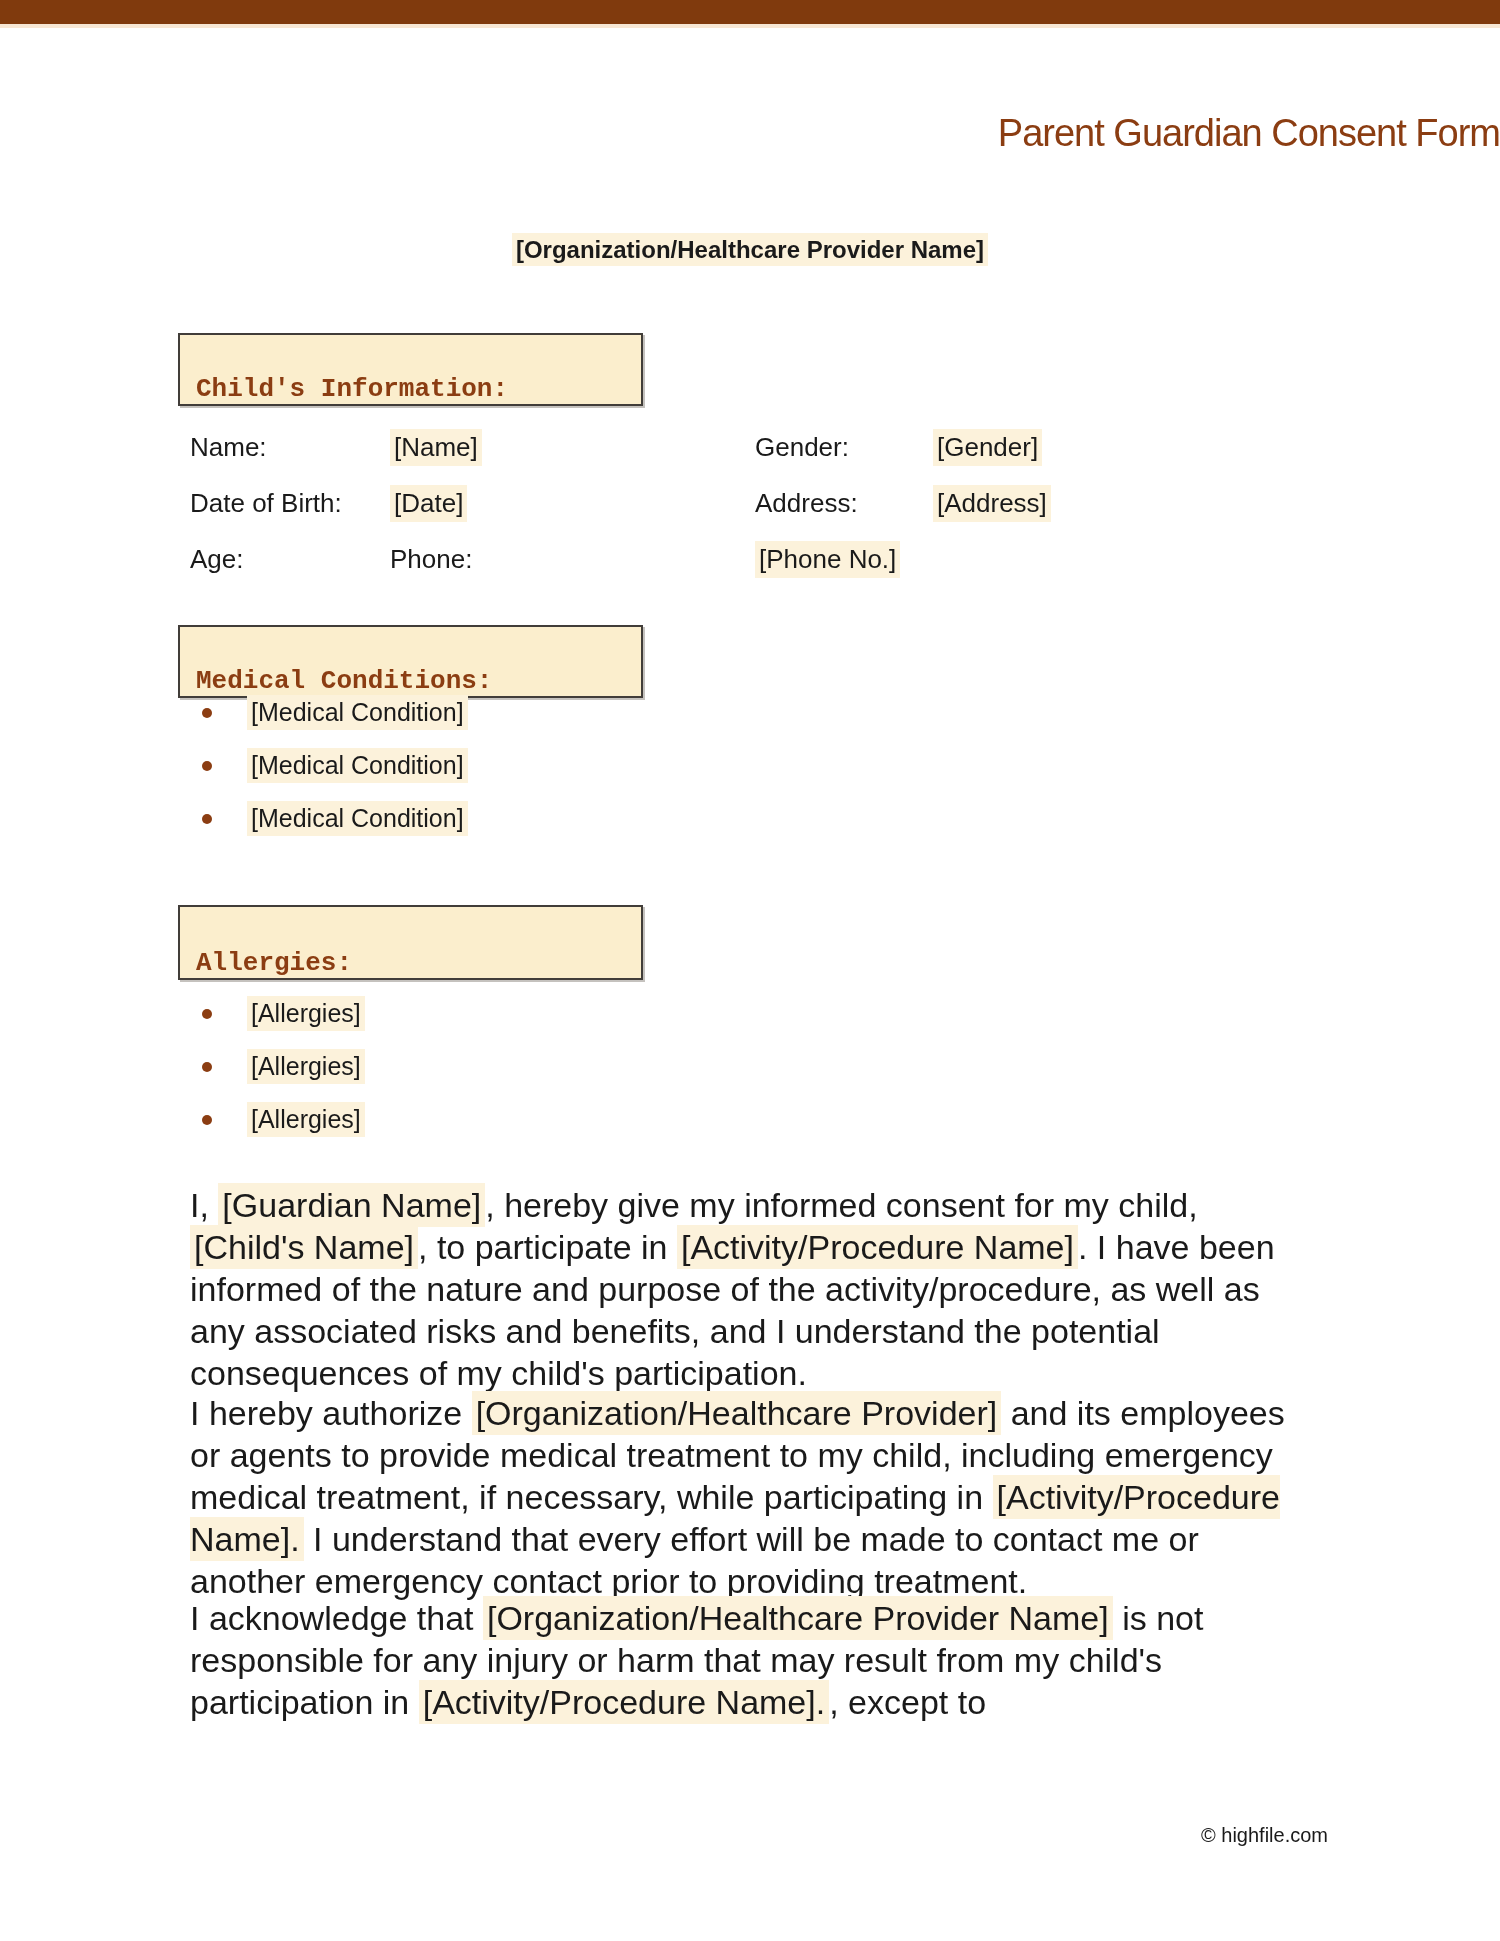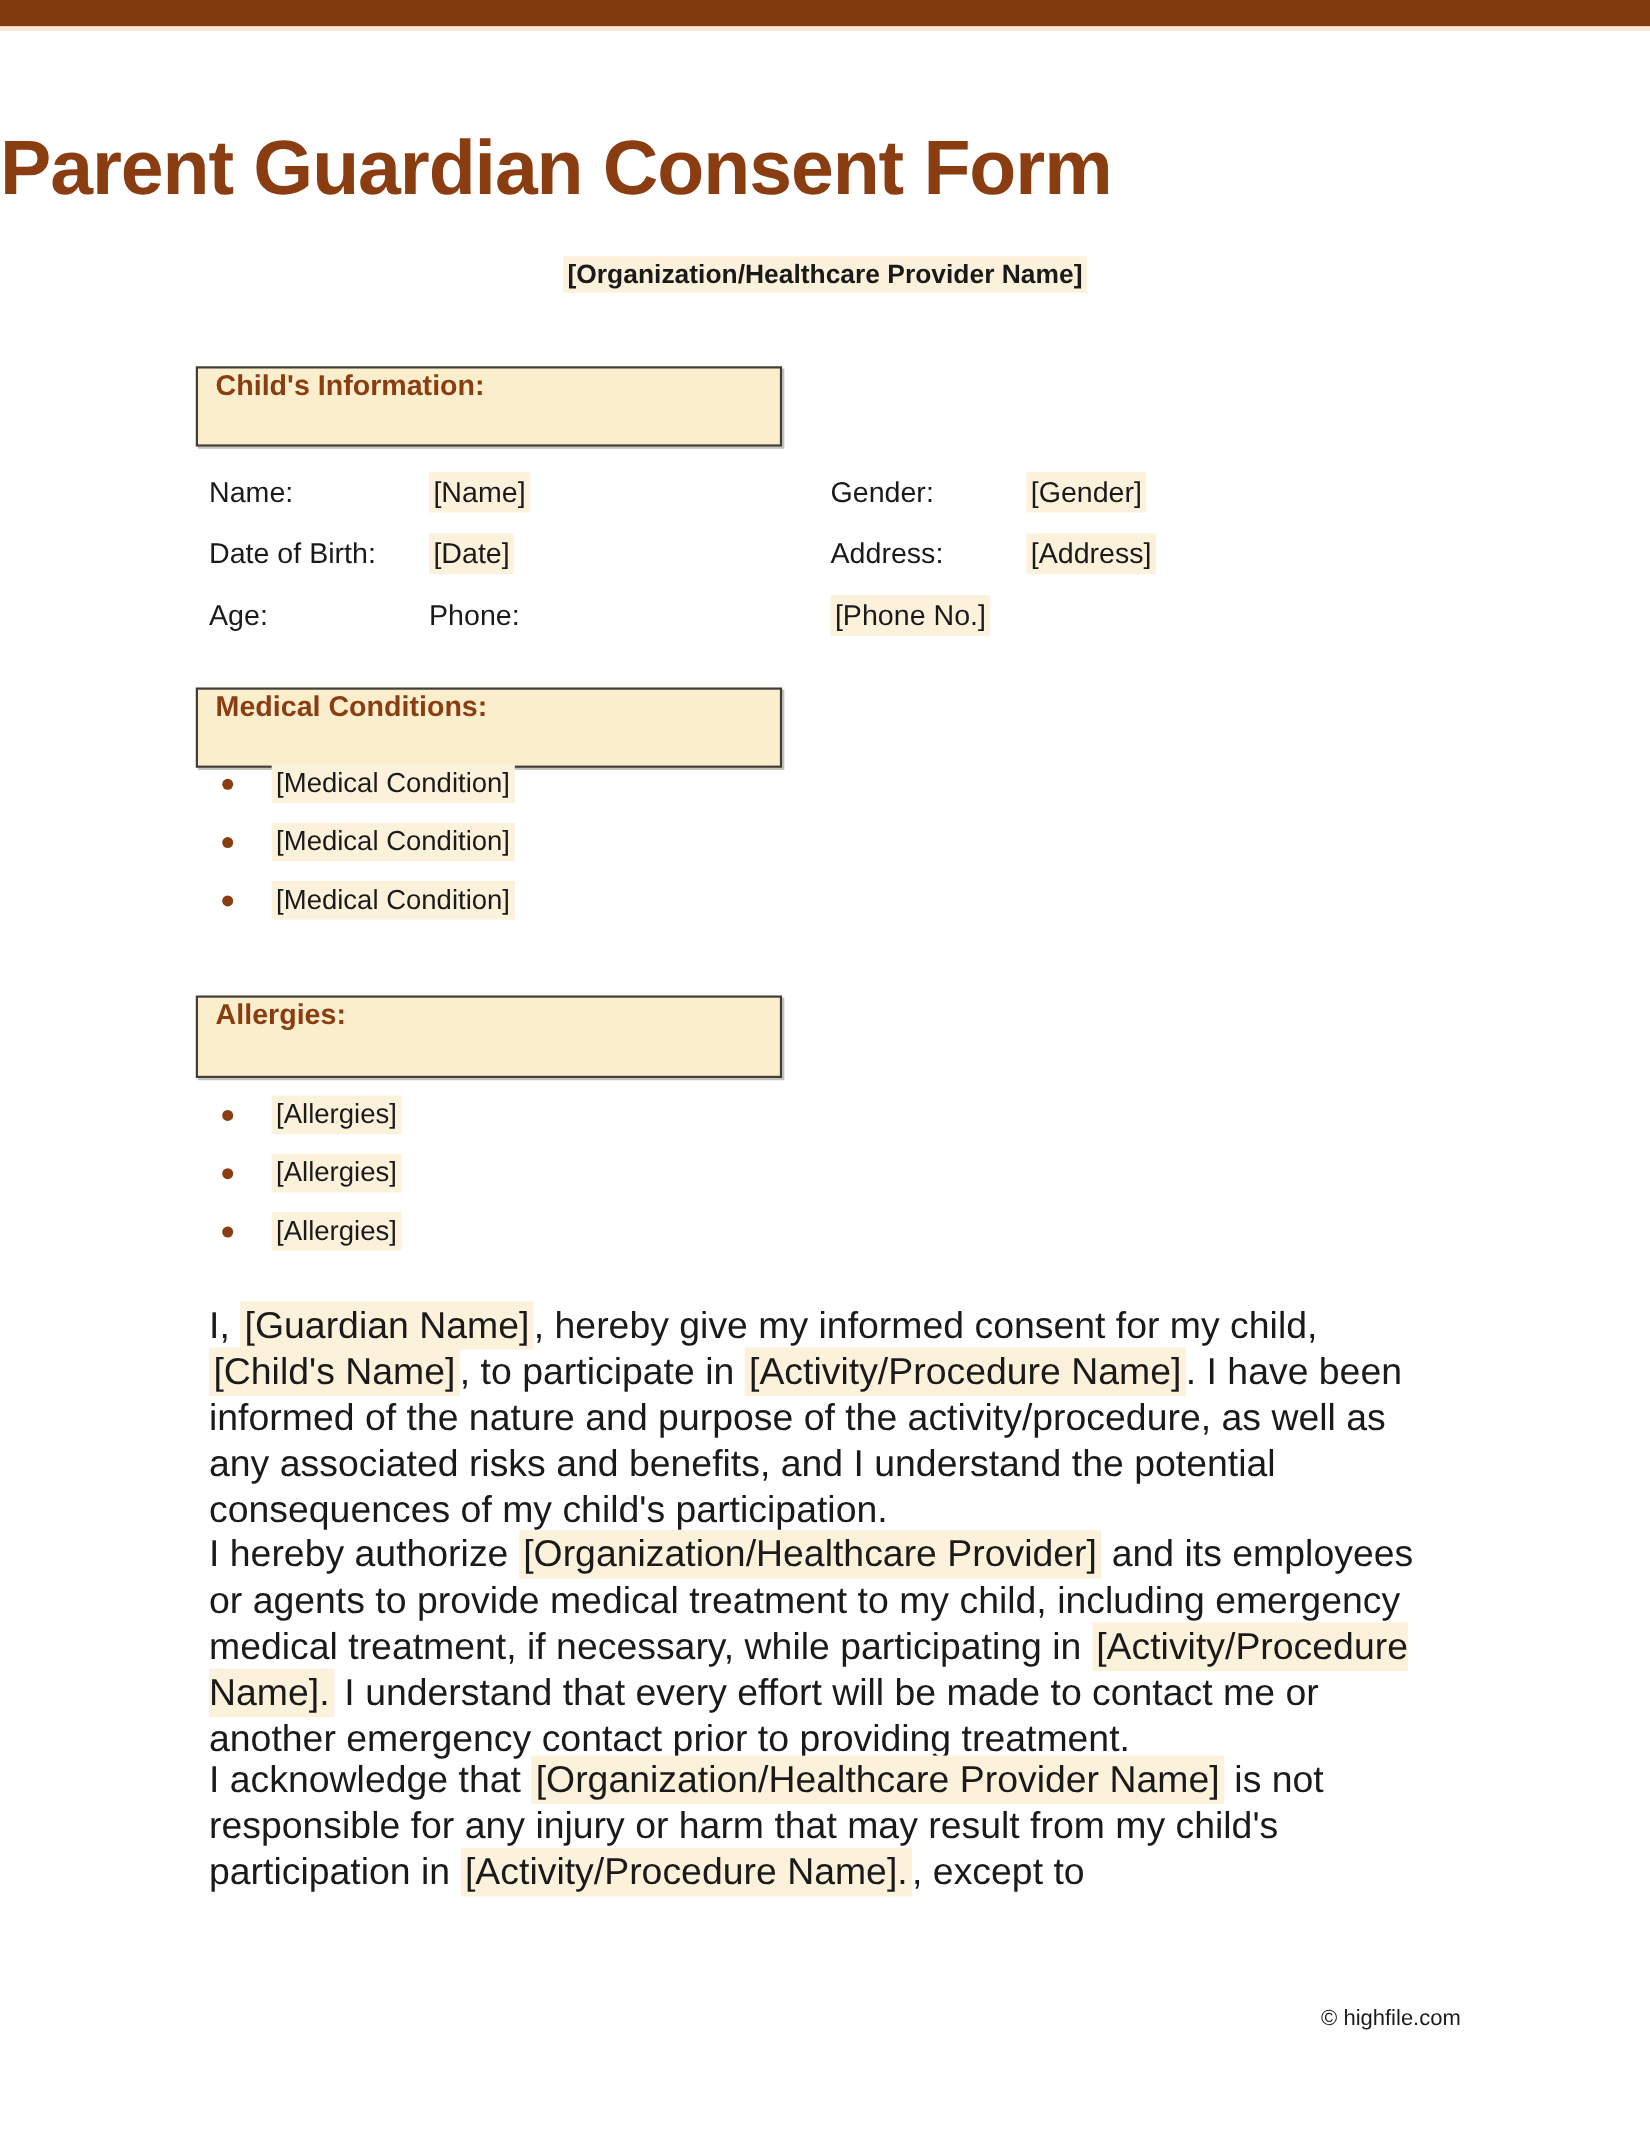--- a/index.html
+++ b/index.html
@@ -5,33 +5,33 @@
 <style>
   * { margin:0; padding:0; box-sizing:border-box; }
   html,body { background:#ffffff; }
   body { font-family:"Liberation Sans", sans-serif; color:#1a1a1a; }
 
   .page { position:relative; width:1500px; height:1941px; background:#ffffff; overflow:hidden; }
 
   .top-bar    { position:absolute; top:0; left:0; width:100%; height:24px; background:var(--brown-dark,#803A0D); }
   .top-stripe { position:absolute; top:24px; left:0; width:100%; height:4px; background:var(--stripe,#F8E7D4); }
 
-  .doc-title { position:absolute; top:112px; left:0; width:100%; text-align:left;
-               font-size:70px; font-weight:700; letter-spacing:-1px; color:var(--brown,#8B3D12); }
+  .doc-title { position:absolute; top:112px; left:0; width:100%; text-align:right;
+               font-size:38px; font-weight:400; letter-spacing:-1px; color:var(--brown,#8B3D12); }
 
   .org-line { position:absolute; top:236px; left:0; width:100%; text-align:center;
               font-size:24px; font-weight:700; color:#1a1a1a; }
 
   .hl { background:var(--highlight,#FCF2DB); padding:3px 4px; }
 
-  .section-box { position:absolute; left:178px; width:533px; height:73px;
+  .section-box { position:absolute; left:178px; width:465px; height:73px;
                  background:var(--cream,#FBEECD); border:2px solid #413D39;
                  box-shadow:2px 2px 0 rgba(90,80,70,0.35);
-                 display:flex; align-items:flex-start; padding-left:16px;
-                 font-size:26px; font-weight:700; color:var(--brown,#8B3D12); }
+                 display:flex; align-items:flex-end; padding-left:16px;
+                 font-size:26px; font-weight:700; color:var(--brown,#8B3D12);font-family:Liberation Mono, monospace; }
   #child-box   { top:333px; }
   #med-box     { top:625px; }
   #allergy-box { top:905px; height:75px; }
 
   .fields { position:absolute; top:419px; left:190px;
             display:grid; grid-template-columns:200px 365px 178px auto; }
   .fields .cell { height:56px; display:flex; align-items:center; font-size:26px; }
 
   .bullet-list { position:absolute; left:190px; }
   #med-list     { top:686px; }

